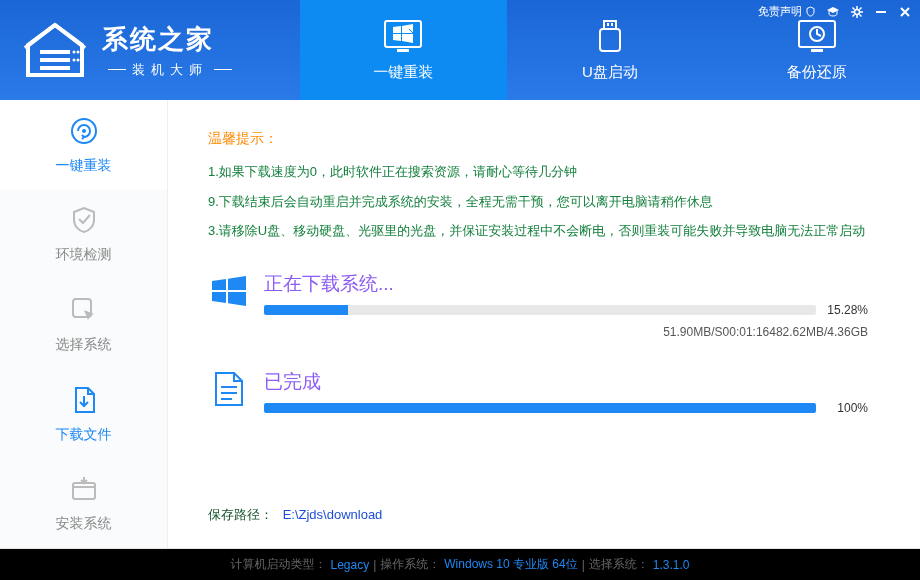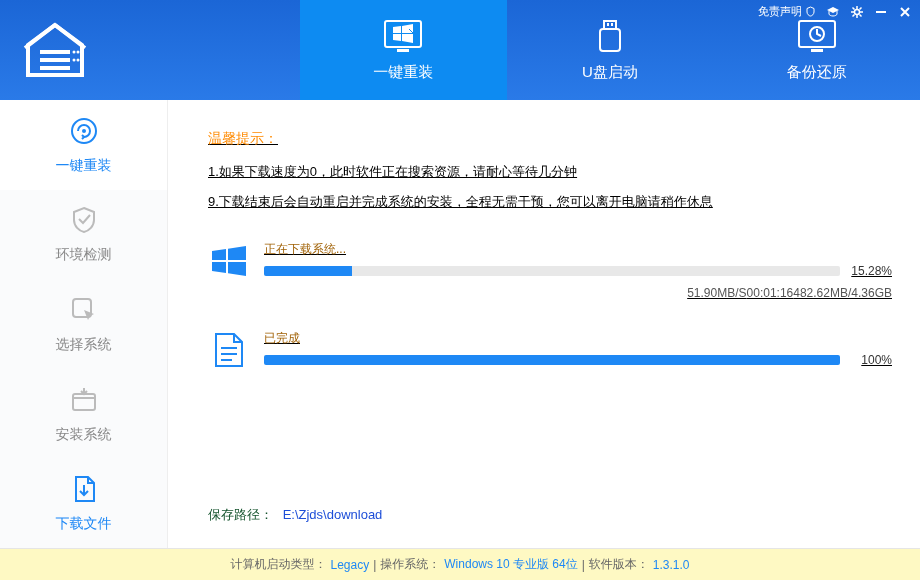--- a/index.html
+++ b/index.html
@@ -29,58 +29,62 @@
 .win-controls { position: absolute; top: 4px; right: 8px; display: flex; align-items: center; gap: 10px; font-size: 11px; }
 .win-controls > * { cursor: pointer; }
 .disclaimer { display: flex; align-items: center; gap: 3px; text-align: center; }
 
 .body { display: flex; height: 448px; }
 .sidebar { width: 168px; background: #fafbfc; border-right: 1px solid #eee; display: flex; flex-direction: column; }
 .side-item { height: 90px; display: flex; flex-direction: column; align-items: center; justify-content: center; gap: 10px; color: #888; font-size: 14px; cursor: pointer; }
 .side-item.active { background: #fff; color: #1e88f5; }
 .side-item-icon { width: 32px; height: 32px; }
 
-.main { flex: 1; padding: 30px 28px 20px 40px; position: relative; text-decoration: underline; }
+.main { flex: 1; padding: 30px 52px 20px 40px; position: relative; }
 .tips-title { color: #ff8a00; font-size: 14px; margin-bottom: 14px; }
-.tips-line { color: #000000; font-size: 13px; margin-bottom: 10px; line-height: 1.5; }
+.tips-line { color: #15803d; font-size: 13px; margin-bottom: 10px; line-height: 1.5; }
 
 .progress-section { margin-top: 30px; display: flex; align-items: flex-start; gap: 16px; }
 .progress-icon { width: 40px; height: 40px; flex-shrink: 0; }
 .progress-content { flex: 1; }
-.progress-label { font-size: 12px; color: #a16207; margin-bottom: 6px; }
+.progress-label { font-size: 19px; color: #8b5cf6; margin-bottom: 6px; }
 .progress-bar-row { display: flex; align-items: center; gap: 8px; }
 .progress-bar { flex: 1; height: 10px; background: #e8e8e8; border-radius: 2px; overflow: hidden; }
 .progress-fill { height: 100%; background: #1e88f5; }
 .progress-pct { font-size: 12px; color: #333; min-width: 44px; text-align: right; }
 .progress-meta { display: flex; justify-content: flex-end; font-size: 12px; color: #555; margin-top: 8px; }
 
 .save-path-row { position: absolute; bottom: 24px; left: 40px; font-size: 13px; }
 .save-path-label { color: #14532d; }
 .save-path-value { color: #1d4ed8; margin-left: 6px; }
 
-.footer { height: 32px; background: #fef9c3; border-top: 1px solid #e5e5e5; display: flex; align-items: center; justify-content: center; font-size: 12px; color: #666; gap: 4px; }
+.footer { height: 32px; background: #000000; border-top: 1px solid #e5e5e5; display: flex; align-items: center; justify-content: center; font-size: 12px; color: #666; gap: 4px; }
 .footer .hl { color: #1e88f5; }
 </style>
 </head>
 <body>
 
 <div class="header">
   <div class="logo-area">
     <svg class="logo-icon" viewBox="0 0 70 60">
       <path d="M35 5 L62 25 L62 55 L8 55 L8 25 Z" fill="none" stroke="#fff" stroke-width="4"></path>
       <path d="M35 5 L5 28" stroke="#fff" stroke-width="4" fill="none"></path>
       <path d="M35 5 L65 28" stroke="#fff" stroke-width="4" fill="none"></path>
       <rect x="20" y="30" width="30" height="4" fill="#fff"></rect>
       <rect x="20" y="38" width="30" height="4" fill="#fff"></rect>
       <rect x="20" y="46" width="30" height="4" fill="#fff"></rect>
       <circle cx="54" cy="32" r="1.5" fill="#fff"></circle>
         <circle cx="58" cy="32" r="1.5" fill="#fff"></circle>
       <circle cx="54" cy="40" r="1.5" fill="#fff"></circle>
         <circle cx="58" cy="40" r="1.5" fill="#fff"></circle>
     </svg>
+    <div class="logo-text">
+      <div class="logo-title">系统之家</div>
+      <div class="logo-sub">装机大师</div>
+    </div>
   </div>
   <div class="top-tabs">
     <div class="top-tab active">
       <svg class="top-tab-icon" viewBox="0 0 40 36">
         <rect x="2" y="2" width="36" height="26" rx="2" fill="none" stroke="#fff" stroke-width="2"></rect>
         <rect x="14" y="30" width="12" height="3" fill="#fff"></rect>
         <path d="M10 8 L18 7 L18 14 L10 14 Z M19 7 L30 5 L30 14 L19 14 Z M10 15 L18 15 L18 22 L10 21 Z M19 15 L30 15 L30 24 L19 22 Z" fill="#fff"></path>
         <path d="M26 10 L30 14" stroke="#0d8bf2" stroke-width="1"></path>
       </svg>
       <span class="top-tab-label">一键重装</span>
@@ -146,42 +150,43 @@
         </svg>
       <span>环境检测</span>
     </div>
     <div class="side-item">
       <svg class="side-item-icon" viewBox="0 0 32 32">
           <rect x="5" y="5" width="18" height="18" rx="3" fill="none" stroke="#bbb" stroke-width="2"></rect>
           <path d="M16 16 L26 20 L22 22 L20 26 Z" fill="#bbb"></path>
         </svg>
       <span>选择系统</span>
     </div>
+    <div class="side-item" style="color:#1e88f5">
+      <svg class="side-item-icon" viewBox="0 0 32 32">
+          <path d="M8 4 L20 4 L26 10 L26 28 L8 28 Z" fill="none" stroke="#1e88f5" stroke-width="2"></path>
+          <path d="M20 4 L20 10 L26 10" fill="none" stroke="#1e88f5" stroke-width="2"></path>
+          <path d="M16 12 L16 22 M12 18 L16 22 L20 18" fill="none" stroke="#1e88f5" stroke-width="2"></path>
+        </svg>
+      <span>下载文件</span>
+    </div>
     <div class="side-item">
       <svg class="side-item-icon" viewBox="0 0 32 32">
           <rect x="5" y="10" width="22" height="16" rx="2" fill="none" stroke="#bbb" stroke-width="2"></rect>
           <path d="M5 14 L27 14" stroke="#bbb" stroke-width="2"></path>
           <path d="M16 4 L16 10 M13 7 L16 10 L19 7" fill="none" stroke="#bbb" stroke-width="2"></path>
         </svg>
       <span>安装系统</span>
-    </div>
-    <div class="side-item" style="color:#1e88f5">
-      <svg class="side-item-icon" viewBox="0 0 32 32">
-          <path d="M8 4 L20 4 L26 10 L26 28 L8 28 Z" fill="none" stroke="#1e88f5" stroke-width="2"></path>
-          <path d="M20 4 L20 10 L26 10" fill="none" stroke="#1e88f5" stroke-width="2"></path>
-          <path d="M16 12 L16 22 M12 18 L16 22 L20 18" fill="none" stroke="#1e88f5" stroke-width="2"></path>
-        </svg>
-      <span>下载文件</span>
     </div>
   </div>
 
   <div class="main">
     <div class="tips-title">温馨提示：</div>
     <div class="tips-line">1.如果下载速度为0，此时软件正在搜索资源，请耐心等待几分钟</div>
     <div class="tips-line">9.下载结束后会自动重启并完成系统的安装，全程无需干预，您可以离开电脑请稍作休息</div>
+    <div class="tips-line">3.请移除U盘、移动硬盘、光驱里的光盘，并保证安装过程中不会断电，否则重装可能失败并导致电脑无法正常启动</div>
 
     <div class="progress-section">
       <svg class="progress-icon" viewBox="0 0 40 40">
         <path d="M4 10 L18 8 L18 19 L4 19 Z" fill="#1e88f5"></path>
         <path d="M20 7.7 L38 5 L38 19 L20 19 Z" fill="#1e88f5"></path>
         <path d="M4 21 L18 21 L18 32 L4 30 Z" fill="#1e88f5"></path>
         <path d="M20 21 L38 21 L38 35 L20 32.3 Z" fill="#1e88f5"></path>
       </svg>
       <div class="progress-content">
         <div class="progress-label">正在下载系统...</div>
@@ -225,15 +230,15 @@
   </div>
 </div>
 
 <div class="footer">
   <span>计算机启动类型：</span>
   <span class="hl">Legacy</span>
   <span> | </span>
   <span>操作系统：</span>
   <span class="hl">Windows 10 专业版 64位</span>
   <span> | </span>
-  <span>软件版本：</span>
+  <span>选择系统：</span>
   <span class="hl">1.3.1.0</span>
 </div>
 
 </body></html>

